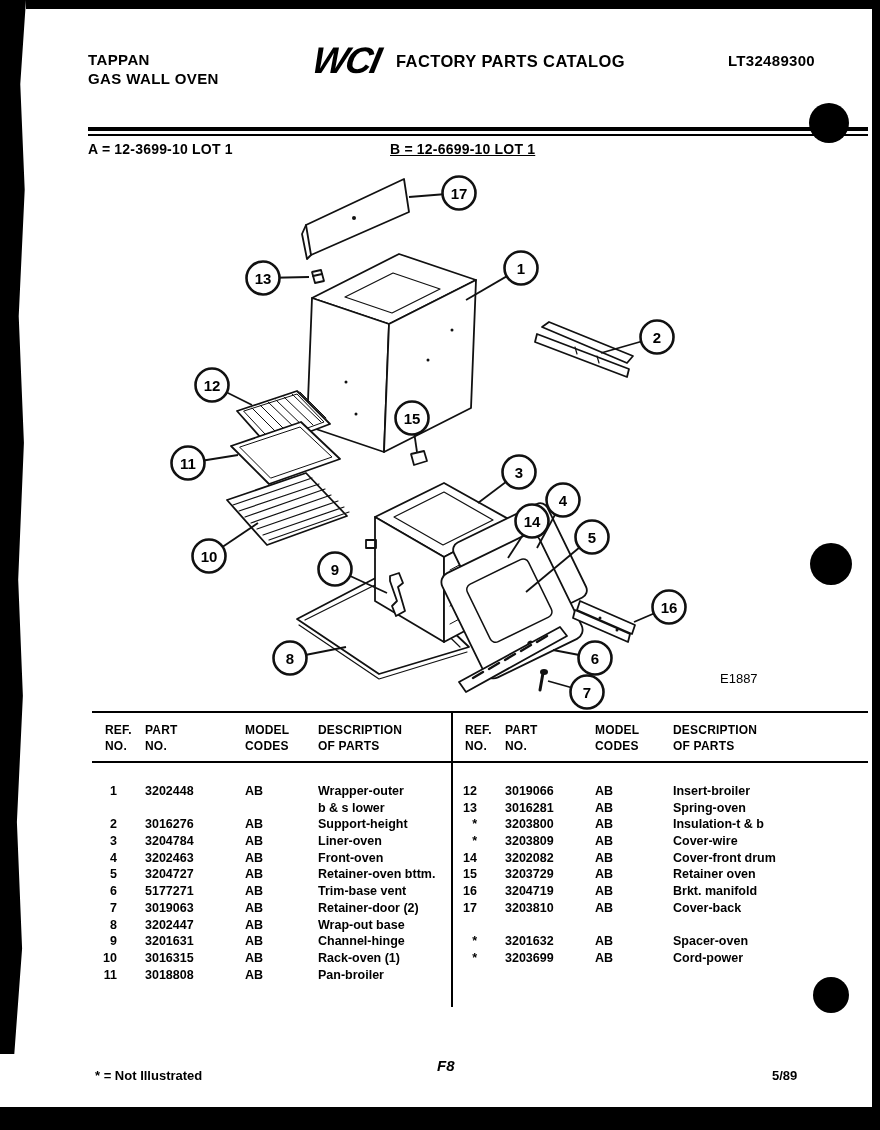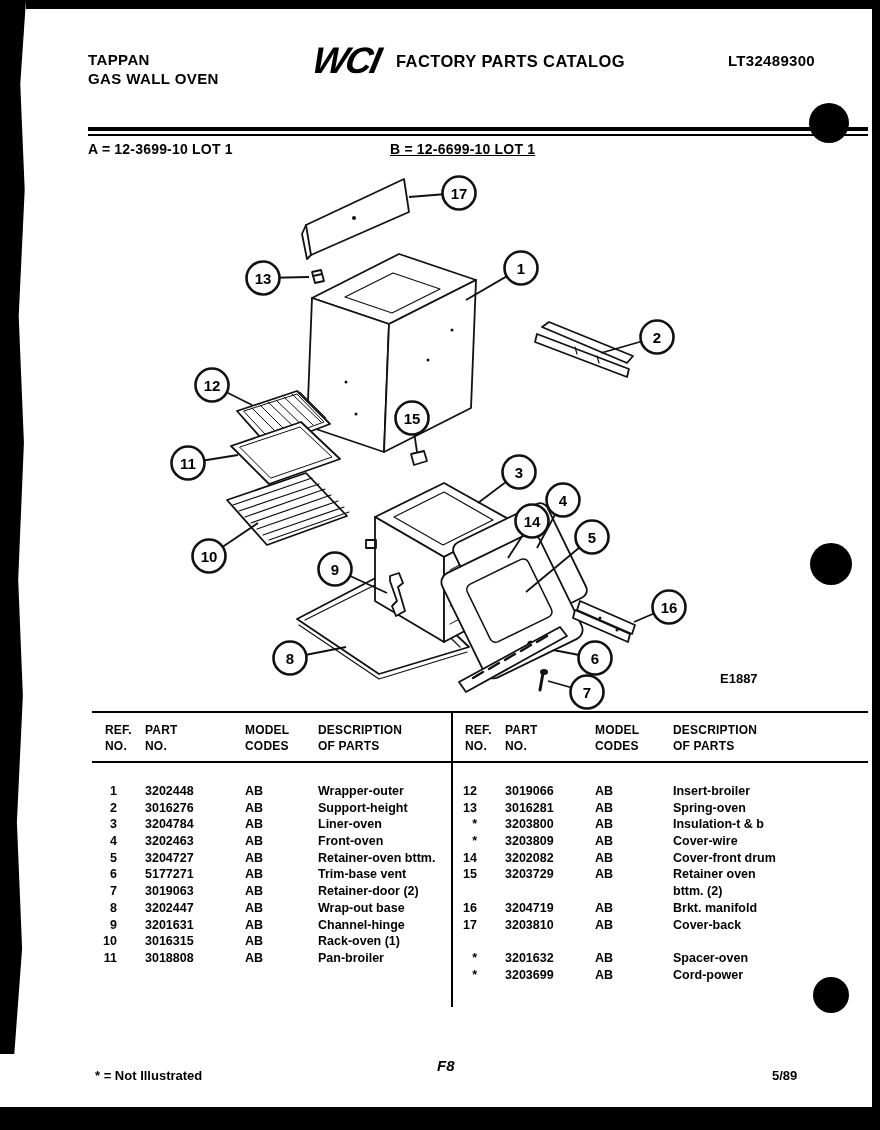--- a/index.html
+++ b/index.html
@@ -20,21 +20,21 @@
   .brand{left:88px;top:50px;font-size:15px;font-weight:700;line-height:19px;letter-spacing:.4px;}
   .logo{left:313px;top:40px;font-size:37px;font-weight:900;font-style:italic;
         transform:skewX(-12deg);letter-spacing:-2px;}
   .cat-title{left:396px;top:52px;font-size:16.5px;font-weight:700;letter-spacing:.4px;}
   .pubno{left:702px;top:52px;font-size:15px;font-weight:700;letter-spacing:.3px;margin-left:26px;}
   .hdr-rule{left:88px;top:127px;width:780px;height:9px;
             border-top:4px solid #000;border-bottom:2px solid #000;box-sizing:border-box;}
   .model-line{top:141px;font-size:14px;font-weight:700;letter-spacing:.2px;}
   
   #diagram-svg{position:absolute;left:0;top:0;width:880px;height:1130px;}
-  .figcode{left:720px;top:671px;font-size:13px;font-weight:700;}
+  .figcode{left:720px;top:671px;font-size:13px;font-weight:400;}
   
   .rule{background:#000;}
   .th{position:absolute;font-size:12px;font-weight:700;line-height:16px;letter-spacing:.2px;}
   .tbl{position:absolute;width:362px;font-size:12.5px;font-weight:700;}
   .tbl .line{position:relative;height:16.7px;}
   .tbl .cr{position:absolute;left:0;width:24px;text-align:right;}
   .tbl .cp{position:absolute;left:52px;}
   .tbl .cc{position:absolute;left:152px;}
   .tbl .cd{position:absolute;left:225px;white-space:nowrap;}
   .tright .cr{width:20px;}
@@ -300,20 +300,23 @@
 </div>
 
 <div id="tbl-left" class="tbl tleft" style="left:93px;top:784px;">
     <div class="line">
       <span class="cr">1</span>
       <span class="cp">3202448</span>
       <span class="cc">AB</span>
       <span class="cd">Wrapper-outer</span>
     </div>
     <div class="line">
+      <span class="cd">b &amp; s lower</span>
+    </div>
+    <div class="line">
       <span class="cr">2</span>
       <span class="cp">3016276</span>
       <span class="cc">AB</span>
       <span class="cd">Support-height</span>
     </div>
     <div class="line">
       <span class="cr">3</span>
       <span class="cp">3204784</span>
       <span class="cc">AB</span>
       <span class="cd">Liner-oven</span>
@@ -396,23 +399,20 @@
       <span class="cr">14</span>
       <span class="cp">3202082</span>
       <span class="cc">AB</span>
       <span class="cd">Cover-front drum</span>
     </div>
     <div class="line">
       <span class="cr">15</span>
       <span class="cp">3203729</span>
       <span class="cc">AB</span>
       <span class="cd">Retainer oven</span>
-    </div>
-    <div class="line">
-      <span class="cd">bttm. (2)</span>
     </div>
     <div class="line">
       <span class="cr">16</span>
       <span class="cp">3204719</span>
       <span class="cc">AB</span>
       <span class="cd">Brkt. manifold</span>
     </div>
     <div class="line">
       <span class="cr">17</span>
       <span class="cp">3203810</span>

